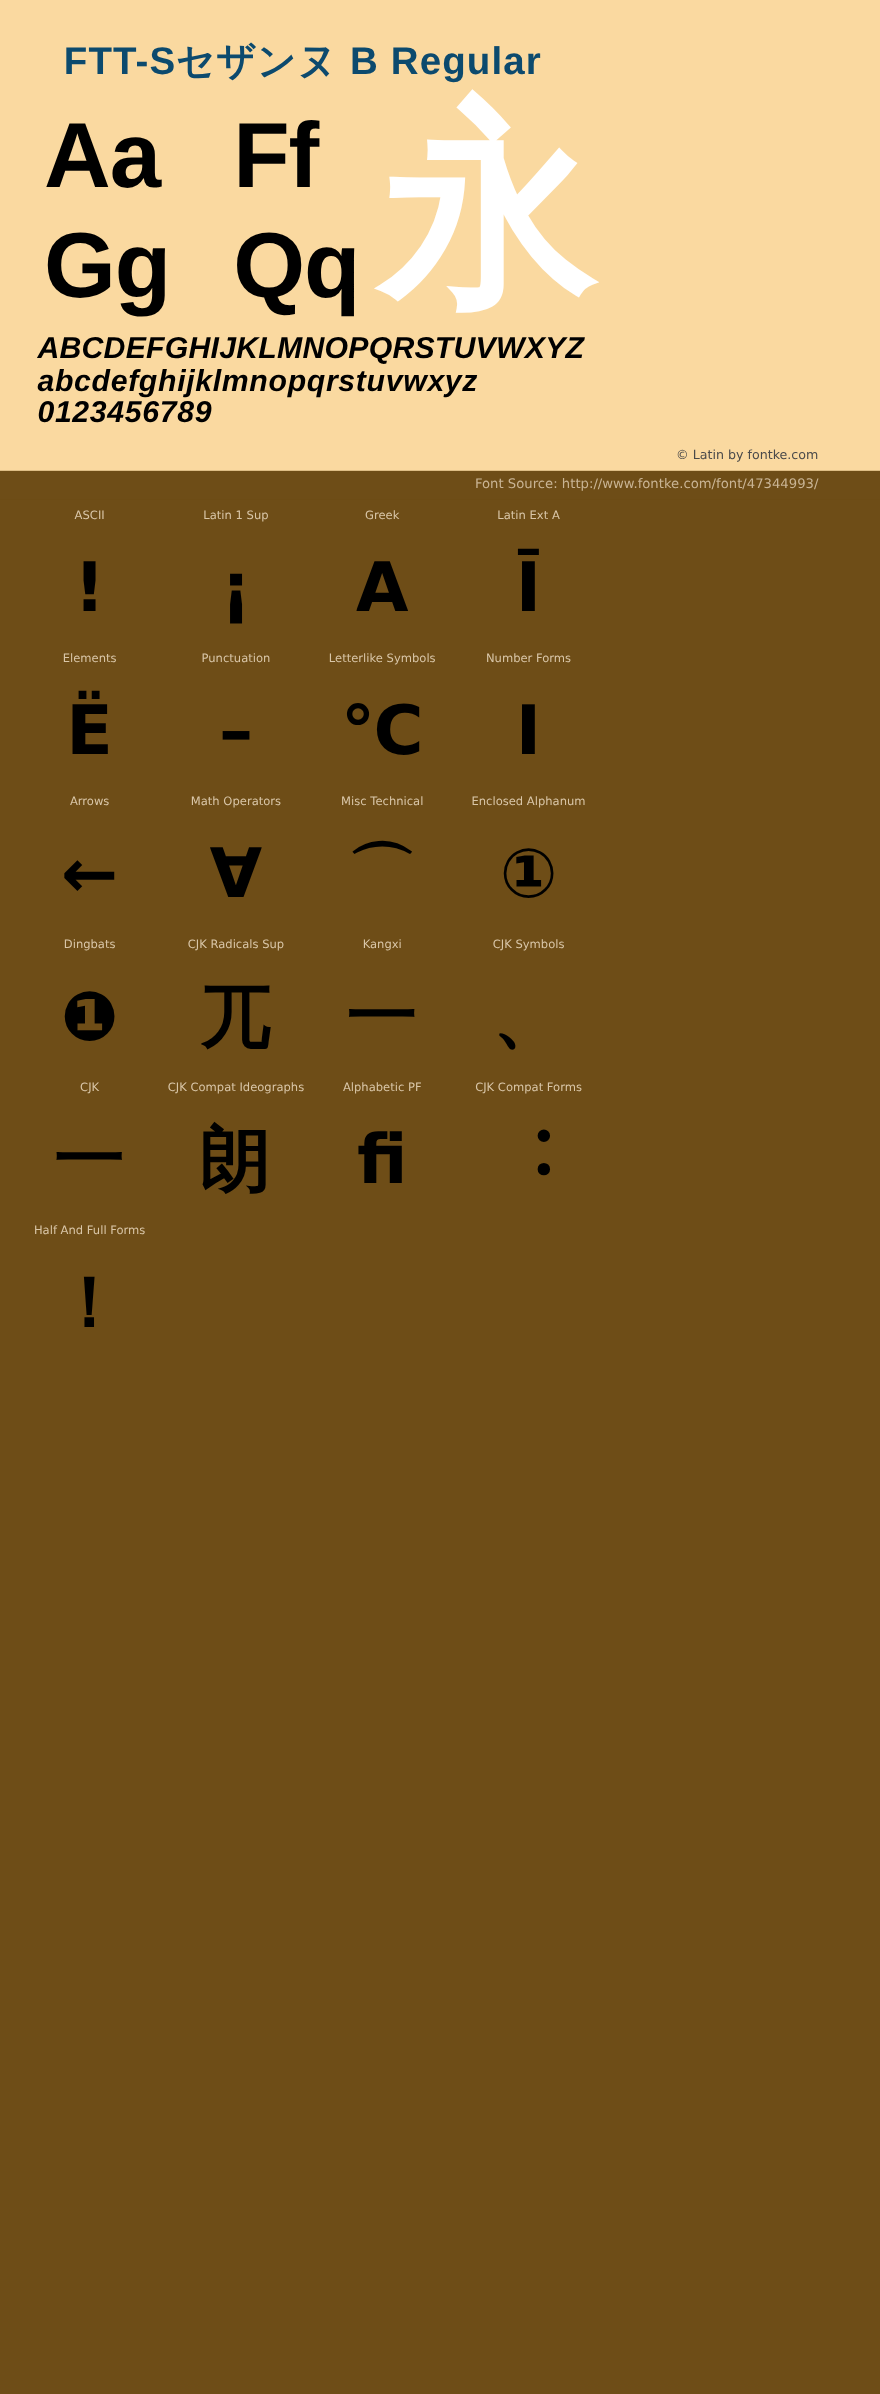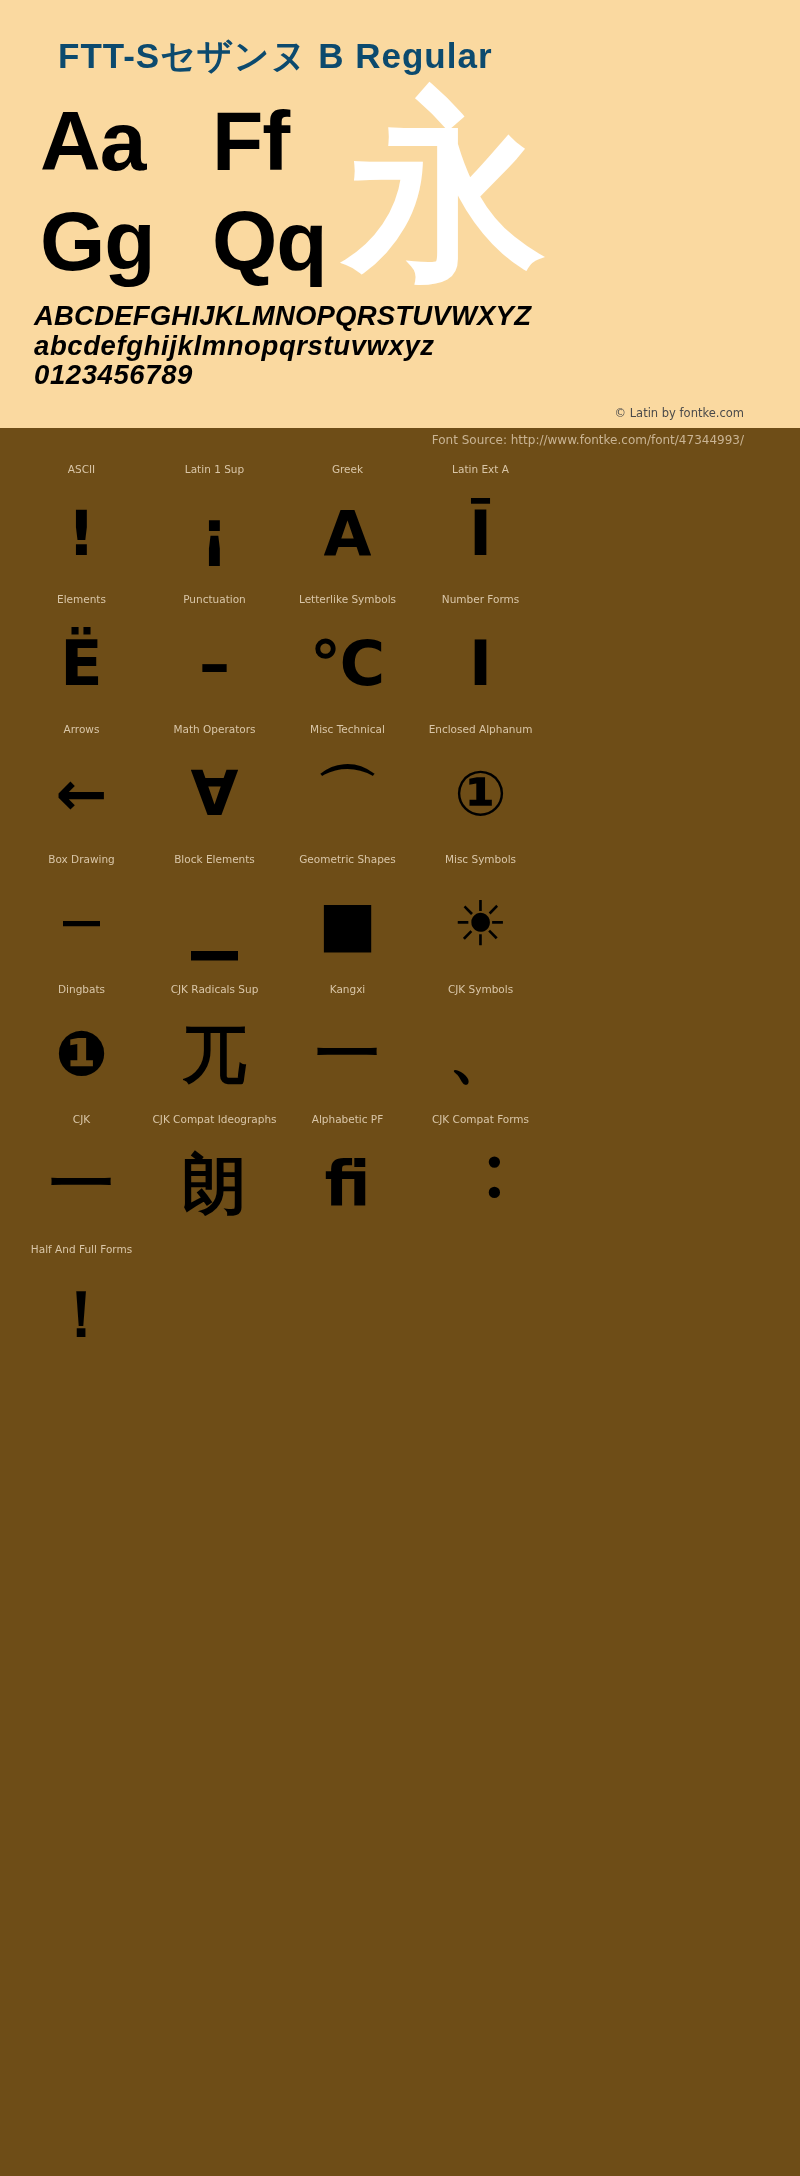--- a/index.html
+++ b/index.html
@@ -216,38 +216,20 @@
           <div class="block-label">Misc Technical</div>
           <div class="block-glyph">⌒</div>
         </div>
         <div class="block-cell">
           <div class="block-label">Enclosed Alphanum</div>
           <div class="block-glyph">①</div>
         </div>
       </div>
       <div class="block-row">
         <div class="block-cell">
-          <div class="block-label">Box Drawing</div>
-          <div class="block-glyph">─</div>
-        </div>
-        <div class="block-cell">
-          <div class="block-label">Block Elements</div>
-          <div class="block-glyph">▁</div>
-        </div>
-        <div class="block-cell">
-          <div class="block-label">Geometric Shapes</div>
-          <div class="block-glyph">■</div>
-        </div>
-        <div class="block-cell">
-          <div class="block-label">Misc Symbols</div>
-          <div class="block-glyph">☀</div>
-        </div>
-      </div>
-      <div class="block-row">
-        <div class="block-cell">
           <div class="block-label">Dingbats</div>
           <div class="block-glyph">❶</div>
         </div>
         <div class="block-cell">
           <div class="block-label">CJK Radicals Sup</div>
           <div class="block-glyph cjk">兀</div>
         </div>
         <div class="block-cell">
           <div class="block-label">Kangxi</div>
           <div class="block-glyph cjk">一</div>

